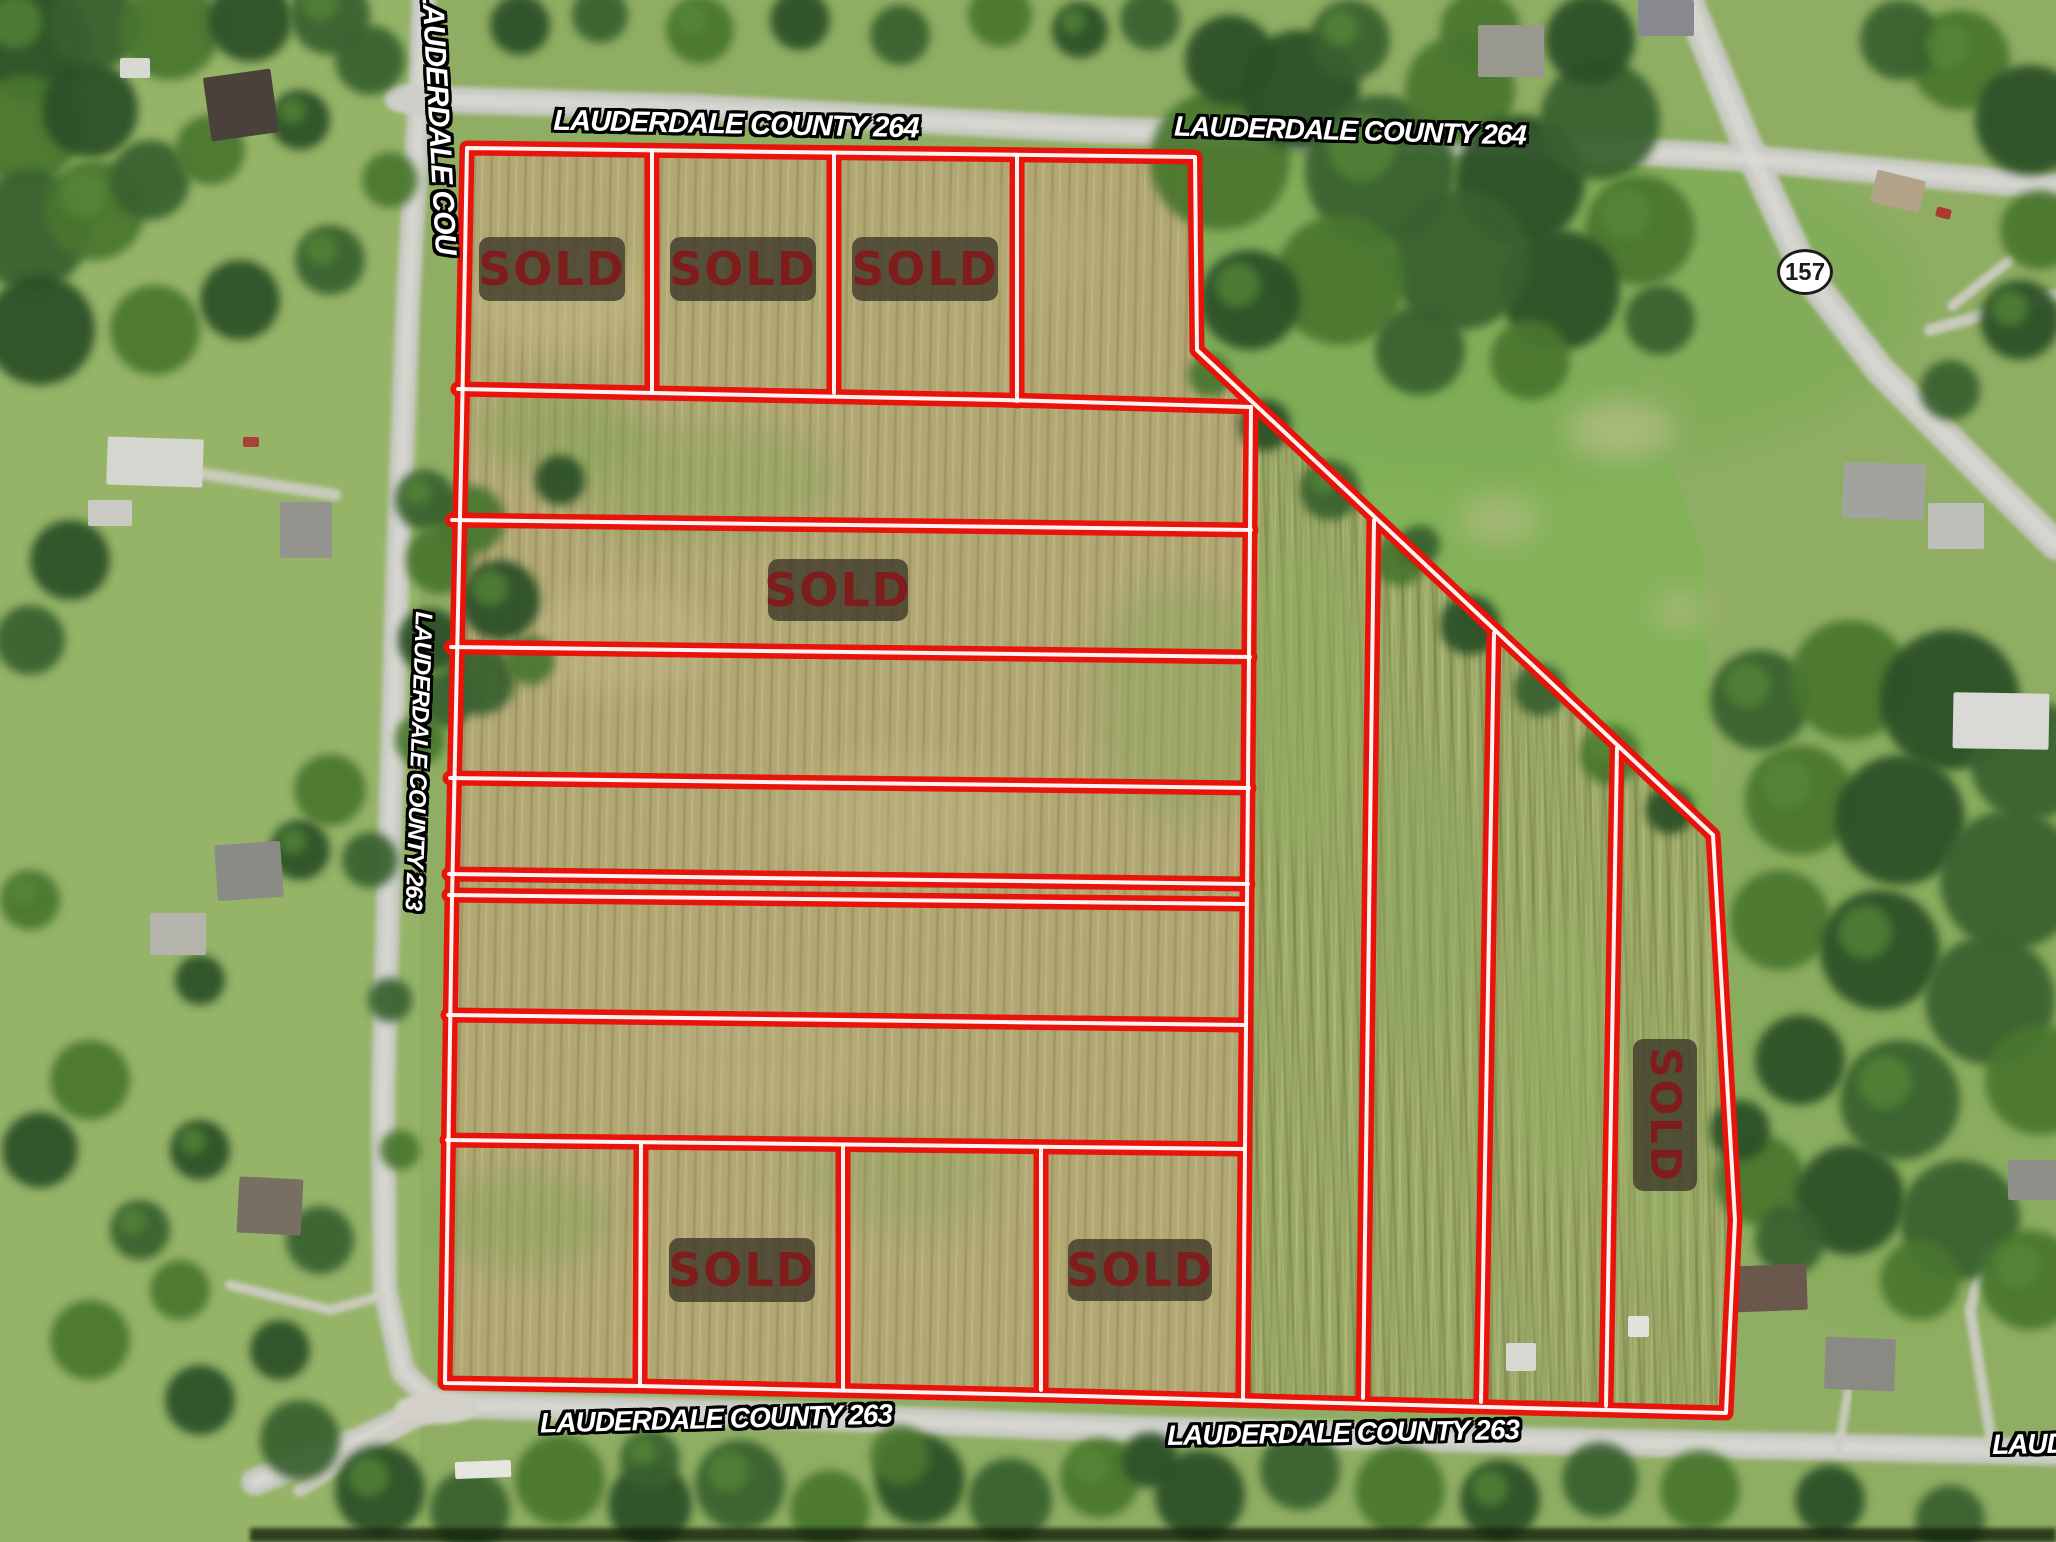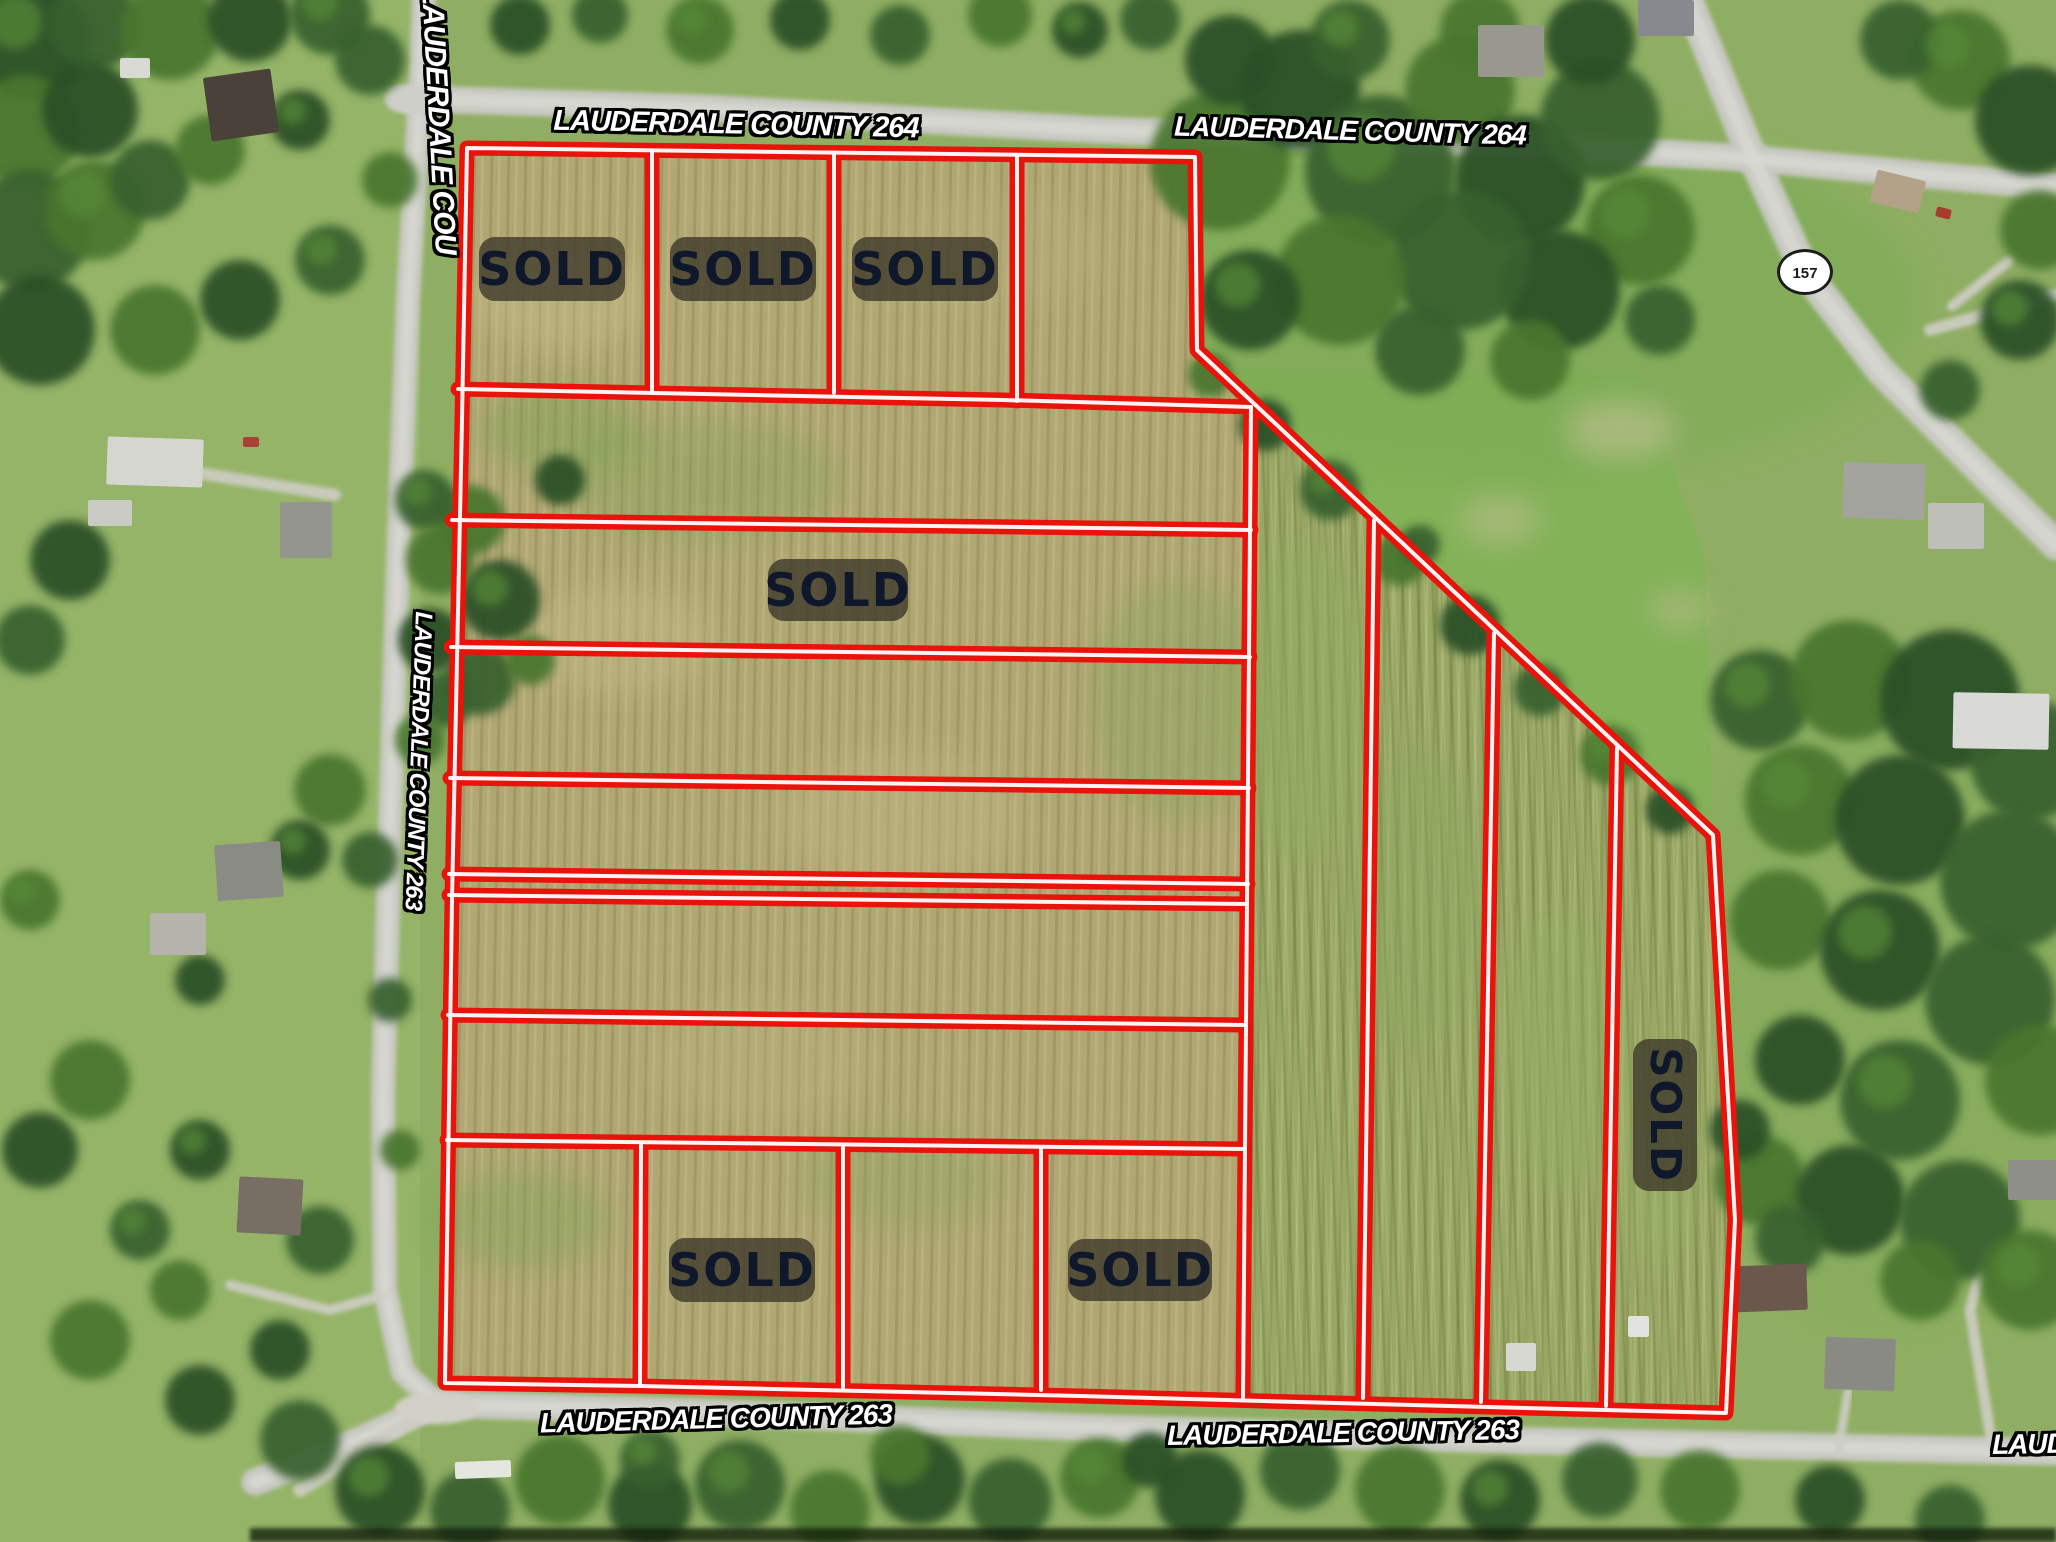--- a/index.html
+++ b/index.html
@@ -11,22 +11,22 @@
     background:#8fae63;
   }
   .stage svg{position:absolute;left:0;top:0;}
   
   .sold{
     position:absolute;
     width:146px;height:64px;
     transform:translate(-50%,-50%);
     display:flex;align-items:center;justify-content:center;
     background:rgba(62,58,42,0.8);
-    border-radius:16px;
-    color:#0f172a;
+    border-radius:10px;
+    color:#7f1d1d;
   }
   .sold span{
     font-family:"DejaVu Sans",sans-serif;
     font-weight:bold;
     font-size:46px;
     letter-spacing:2px;
     line-height:1;
   }
   .sold.sold-v{width:64px;height:152px;}
   .sold.sold-v span{transform:rotate(90deg);font-size:42px;}
@@ -49,21 +49,21 @@
     position:absolute;
     width:56px;height:46px;
     transform:translate(-50%,-50%);
     background:#fff;
     border:3px solid #1c1c1c;
     border-radius:50%;
     display:flex;align-items:center;justify-content:center;
     box-sizing:border-box;
   }
   .shield span{
-    font-weight:bold;font-size:15px;color:#1c1c1c;letter-spacing:0;
+    font-weight:bold;font-size:24px;color:#1c1c1c;letter-spacing:0;
     font-family:"Liberation Sans",sans-serif;font-style:normal;
   }
 </style>
 </head>
 <body>
 
 <div class="stage">
 
   <svg id="map" width="2056" height="1542" viewBox="0 0 2056 1542">
     <defs>

